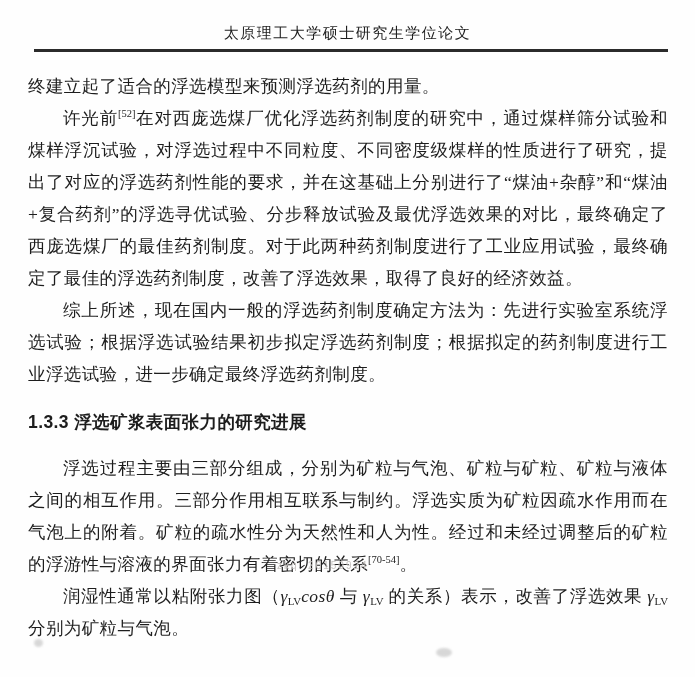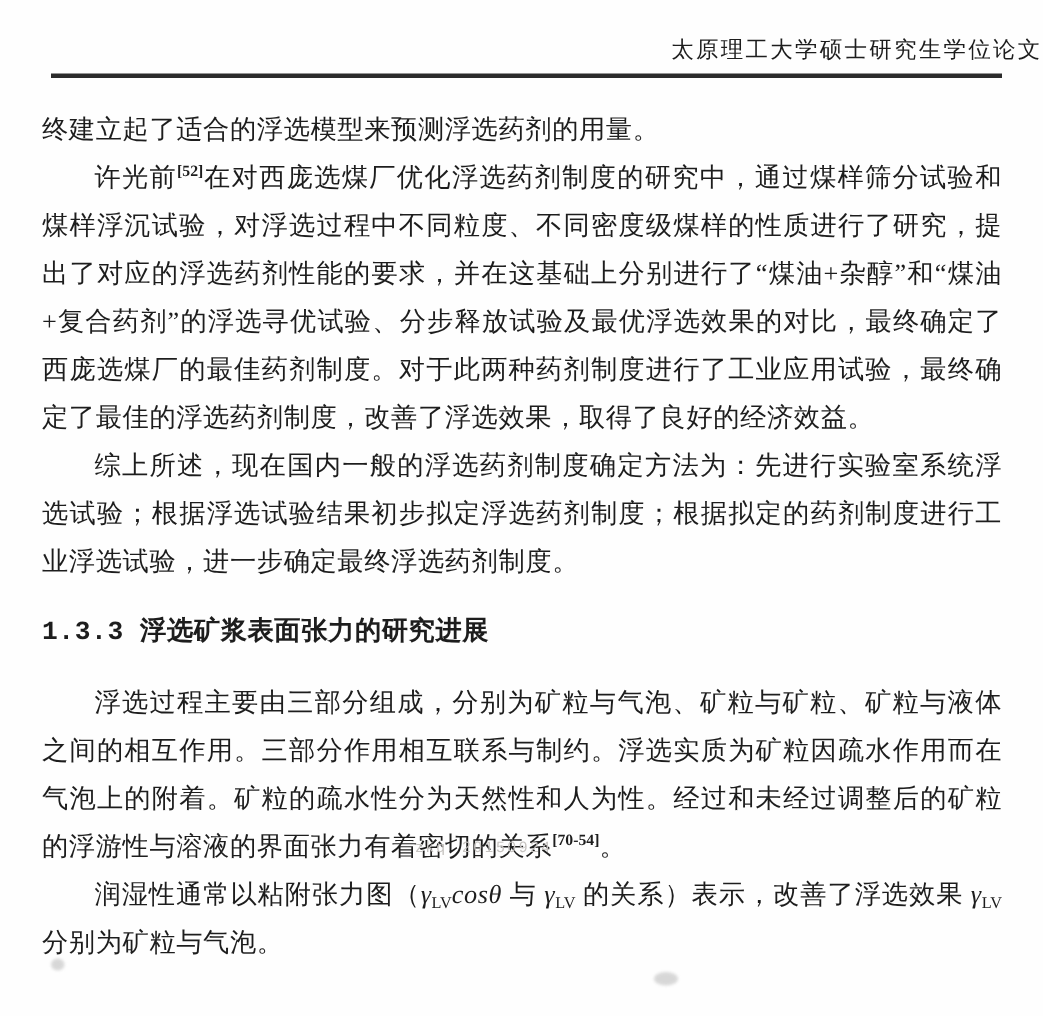--- a/index.html
+++ b/index.html
@@ -7,50 +7,50 @@
     width:695px;height:677px;
     background:var(--background,#fefefe);
     font-family:"Liberation Serif","DejaVu Serif",serif;
     color:var(--text,#1d1d1d);
     position:relative;
     overflow:hidden;
   }
   .page{position:absolute;inset:0;}
   .running-header{
     position:absolute;top:24px;left:0;width:100%;
-    text-align:right;
+    text-align:center;
     font-size:15px;
     letter-spacing:1.5px;
     color:var(--text,#1d1d1d);
   }
   .header-rule{
     position:absolute;top:49px;left:34px;width:634px;height:2.5px;
     background:var(--rule,#2b2b2b);
   }
   .doc-body{
     position:absolute;top:70px;left:28px;width:640px;
     font-size:17.5px;
     line-height:32px;
     text-align:justify;
     text-justify:inter-ideograph;
     letter-spacing:0.4px;
   }
   .doc-body p.paragraph{margin:0;}
   .doc-body p.indent{text-indent:2em;}
   .doc-body h3.heading{
     margin:16px 0 14px 0;
-    font-family:Liberation Mono, monospace;
+    font-family:Liberation Sans, sans-serif;
     font-weight:bold;
     font-size:17.5px;
     text-align:left;
   }
   .sup{
     font-size:0.6em;
     vertical-align:super;
-    font-weight:bold;
+    font-weight:normal;
     letter-spacing:0;
     line-height:0;
   }
   .italic{font-style:italic;font-family:"Liberation Serif","DejaVu Serif",serif;}
   .sub{
     font-size:0.62em;
     vertical-align:-0.28em;
     letter-spacing:0;
     line-height:0;
   }

